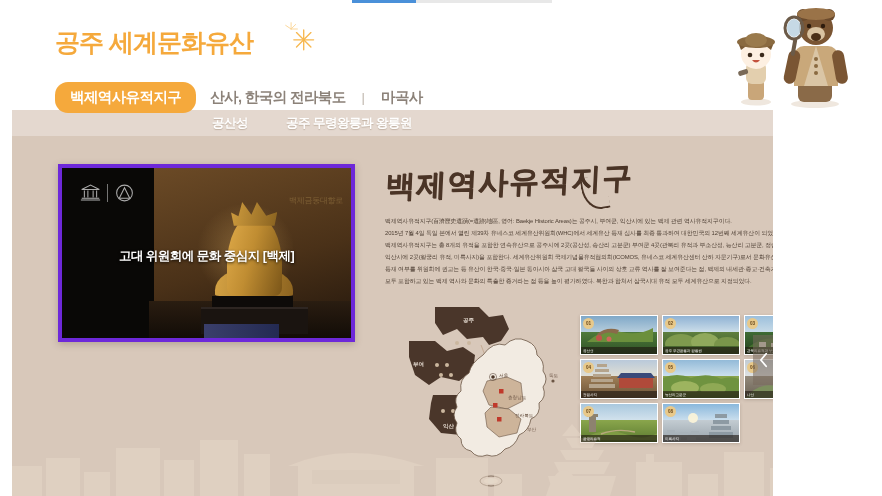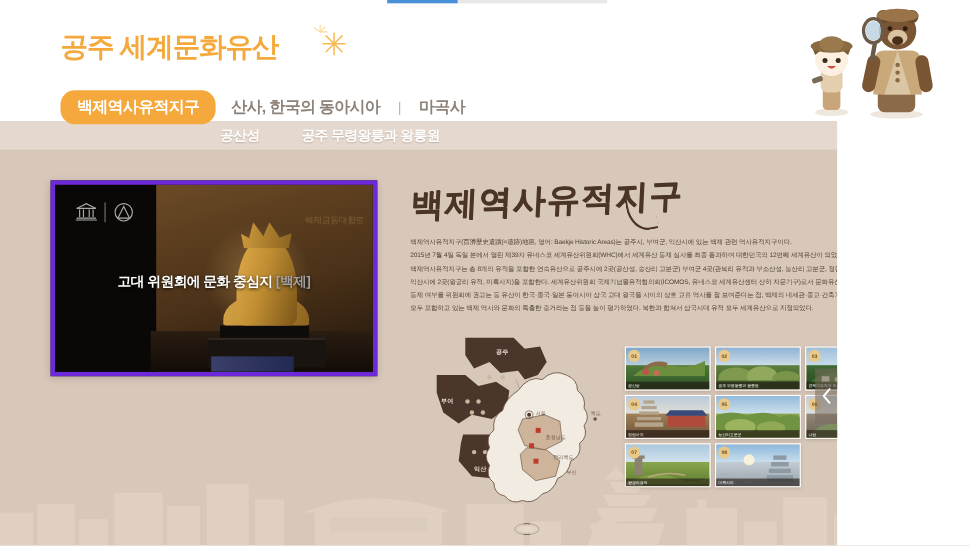--- a/index.html
+++ b/index.html
@@ -40,21 +40,21 @@
   .nav-item{
     font-size:14.5px; font-weight:bold; color:#8c8279;
     padding:6px 14px; white-space:nowrap; letter-spacing:-0.6px;
     cursor:pointer; border-radius:13px;
   }
   .nav-item.active{ background:#f5a93c; color:#ffffff; padding:6px 15px; }
   .nav-sep{ color:#bdb4aa; font-size:13px; padding:0 2px; }
 
   
   .stage{
-    position:absolute; left:0; top:110px; width:761px; height:386px;
+    position:absolute; left:12px; top:110px; width:761px; height:386px;
     background:#d8c8ba; overflow:hidden;
   }
 
   
   .subnav{
     position:absolute; left:0; top:0; width:882px; height:26px;
     background:rgba(255,255,255,0.30);
     display:flex; align-items:center; padding-left:200px; gap:38px;
   }
   .subnav-item{
@@ -110,21 +110,21 @@
     display:flex; align-items:center; gap:6px; opacity:.82;
   }
   .v-emblem{ width:21px; height:22px; }
   .v-divider{ width:1px; height:18px; background:#8d8d8d; }
   .v-cap{
     position:absolute; left:0; top:47%; width:100%;
     text-align:center; font-size:12.5px; font-weight:bold;
     color:#ffffff; letter-spacing:-0.5px; white-space:nowrap;
     text-shadow:0 1px 3px rgba(0,0,0,.85);
   }
-  .v-cap .tagword{ color:#a3a3a3;margin-top:12px; }
+  .v-cap .tagword{ color:#ffffff;margin-top:12px; }
   .v-rtext{
     position:absolute; right:8px; top:16%; font-size:8px; color:#8a6b3c;
     opacity:.75; letter-spacing:-.3px;
   }
 
   
   .calli{
     position:absolute; left:373px; top:52px;
     font-size:30px; font-weight:bold; color:#4a3426;
     letter-spacing:1px; white-space:nowrap;
@@ -251,21 +251,21 @@
       <rect x="64" y="48" width="12" height="34" rx="6" fill="#7a5533" transform="rotate(12 70 65)"></rect>
       <rect x="112" y="48" width="12" height="34" rx="6" fill="#7a5533" transform="rotate(-10 118 65)"></rect>
       <ellipse cx="72" cy="26" rx="9" ry="11" fill="none" stroke="#6b5a48" stroke-width="3"></ellipse>
       <ellipse cx="72" cy="26" rx="7" ry="9" fill="#bcd2e0" opacity=".85"></ellipse>
       <rect x="70" y="36" width="4" height="18" rx="2" fill="#6b5a48" transform="rotate(10 72 45)"></rect>
     </g>
   </svg>
 
   <div class="mainnav">
     <div class="nav-item active">백제역사유적지구</div>
-    <div class="nav-item">산사, 한국의 동아시아</div>
+    <div class="nav-item">산사, 한국의 전라북도</div>
     <div class="nav-sep">|</div>
     <div class="nav-item">마곡사</div>
   </div>
 </div>
 
 <div class="stage">
 
   <div class="subnav">
     <div class="subnav-item">공산성</div>
     <div class="subnav-item">공주 무령왕릉과 왕릉원</div>

